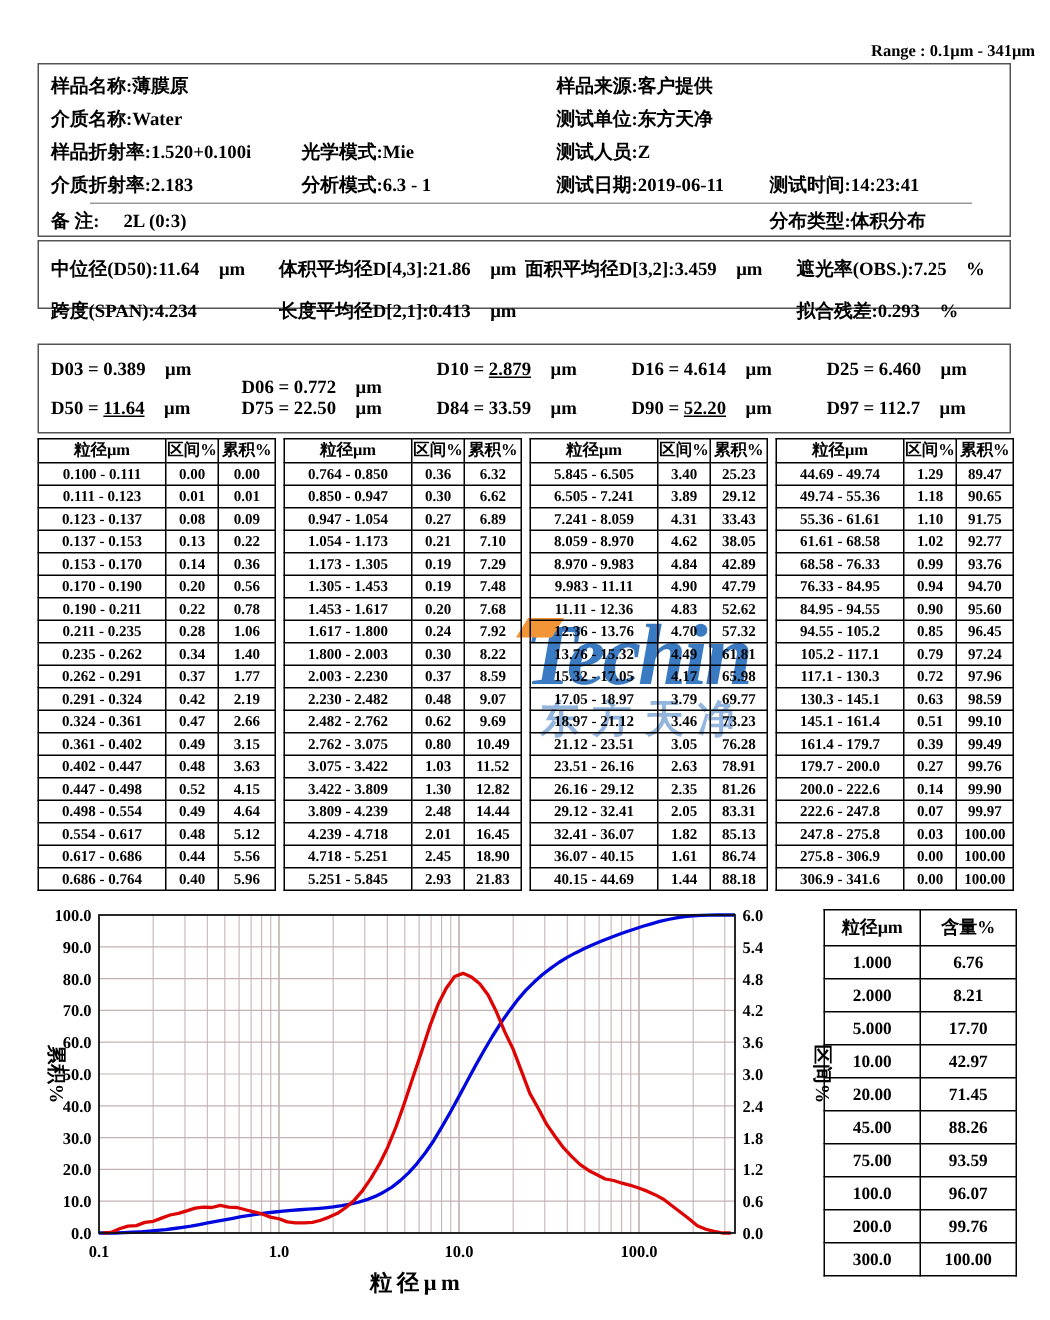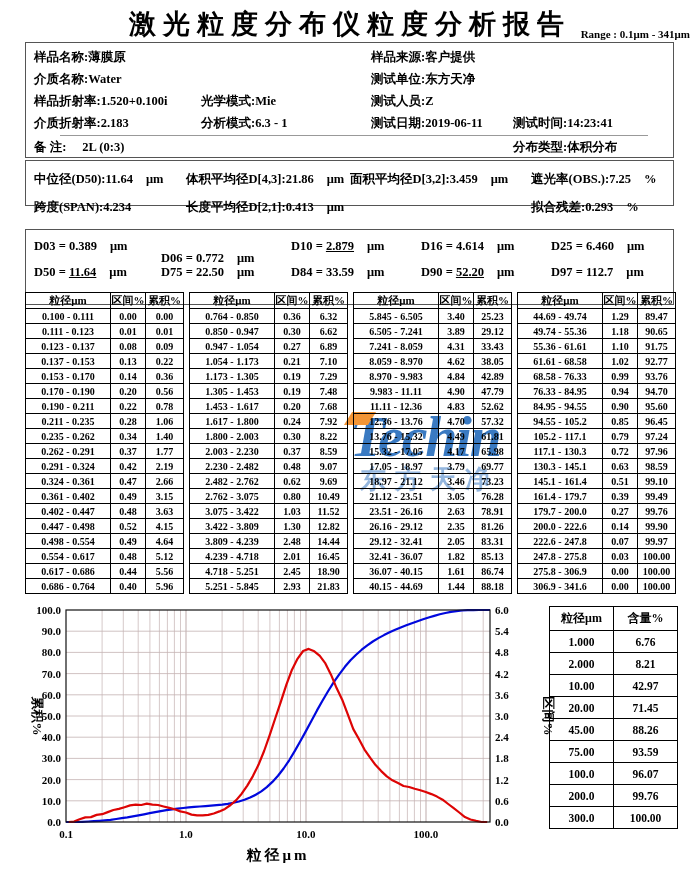--- a/index.html
+++ b/index.html
@@ -4,21 +4,21 @@
 <style>
   html,body{margin:0;padding:0;background:#fff;}
   .page{position:relative;width:700px;height:880px;background:#fff;overflow:hidden;
         font-family:"Liberation Serif","DejaVu Serif",serif;font-weight:700;color:#000;}
   .title{position:absolute;top:6px;left:0;width:100%;text-align:center;
          font-size:27px;letter-spacing:7px;}
   .range{position:absolute;top:28px;right:10px;font-size:11px;}
   .box{position:absolute;left:25px;width:649px;border:1px solid #555;background:#fff;box-sizing:border-box;}
   .info-box{top:42px;height:116px;}
   .stats-box{top:160px;height:46px;}
-  .dvals-box{top:229px;height:76px;}
+  .dvals-box{top:229px;height:60px;}
   .cell{position:absolute;font-size:12.5px;white-space:nowrap;}
   .info-box .r1{top:6px}.info-box .r2{top:28px}.info-box .r3{top:50px}.info-box .r4{top:72px}.info-box .r5{top:96px}
   .c1{left:8px}.c2{left:175px}.c3{left:345px}.c4{left:487px}
   .sep{position:absolute;top:92px;left:34px;width:588px;height:0;border-top:1.5px solid #999;}
   .stats-box .r1{top:10px}.stats-box .r2{top:38px}
   .sc1{left:8px}.sc2{left:160px}.sc3{left:324px}.sc4{left:505px}
   .unit{margin-left:13px;}
   .rem-val{margin-left:16px;}
   .dvals-box .r1{top:9px}.dvals-box .r2{top:35px}
   .u{text-decoration:underline;}
@@ -39,21 +39,20 @@
   .wm-main{position:relative;display:inline-block;font-size:58px;line-height:58px;
       font-style:italic;color:#1763b8;letter-spacing:-2px;}
   .wm-flag{position:absolute;left:-2px;top:4px;width:24px;height:13px;background:#f08212;
       transform:skewX(-32deg);}
   .wm-sub{font-size:26px;letter-spacing:9px;color:rgba(23,99,184,.55);margin-top:-4px;}
 </style>
 </head>
 <body>
 
 <div class="page">
-  <div class="title">激光粒度分布仪粒度分析报告</div>
   <div class="range">Range : 0.1μm - 341μm</div>
 
   <div class="box info-box">
     <span class="cell r1 c1"><span>样品名称:</span><span>薄膜原</span></span>
     <span class="cell r1 c3"><span>样品来源:</span><span>客户提供</span></span>
     <span class="cell r2 c1"><span>介质名称:</span><span>Water</span></span>
     <span class="cell r2 c3"><span>测试单位:</span><span>东方天净</span></span>
     <span class="cell r3 c1"><span>样品折射率:</span><span>1.520+0.100i</span></span>
     <span class="cell r3 c2"><span>光学模式:</span><span>Mie</span></span>
     <span class="cell r3 c3"><span>测试人员:</span><span>Z</span></span>
@@ -609,20 +608,24 @@
         </tr>
         <tr>
           <td>1.000</td>
           <td>6.76</td>
         </tr>
         <tr>
           <td>2.000</td>
           <td>8.21</td>
         </tr>
         <tr>
+          <td>5.000</td>
+          <td>17.70</td>
+        </tr>
+        <tr>
           <td>10.00</td>
           <td>42.97</td>
         </tr>
         <tr>
           <td>20.00</td>
           <td>71.45</td>
         </tr>
         <tr>
           <td>45.00</td>
           <td>88.26</td>

